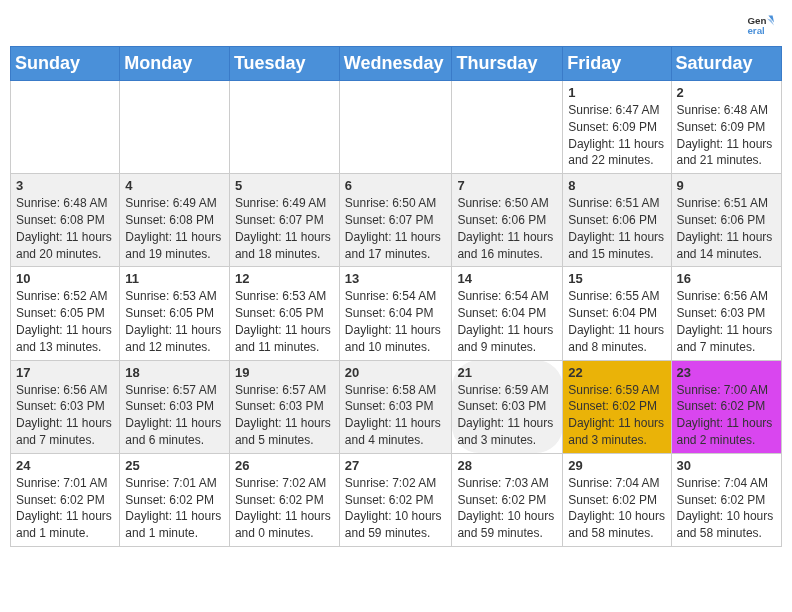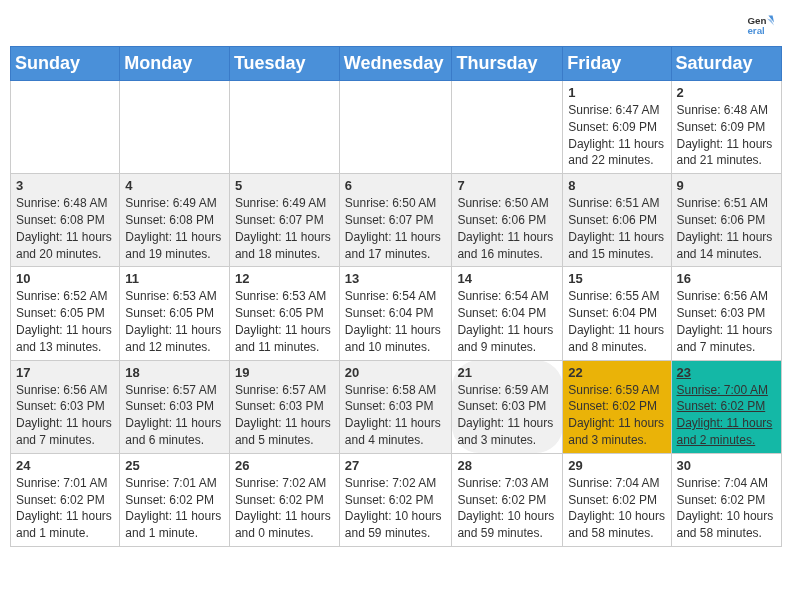--- a/index.html
+++ b/index.html
@@ -252,21 +252,21 @@
           <div class="day-info" style="white-space: pre-line;">Sunrise: 6:59 AM
 Sunset: 6:03 PM
 Daylight: 11 hours and 3 minutes.</div>
         </td>
         <td style="background: #eab308;">
           <span class="day-num">22</span>
           <div class="day-info" style="white-space: pre-line;">Sunrise: 6:59 AM
 Sunset: 6:02 PM
 Daylight: 11 hours and 3 minutes.</div>
         </td>
-        <td style="background: #14b8a6; text-decoration: underline;">
+        <td style="background: #d946ef;">
           <span class="day-num">23</span>
           <div class="day-info" style="white-space: pre-line;">Sunrise: 7:00 AM
 Sunset: 6:02 PM
 Daylight: 11 hours and 2 minutes.</div>
         </td>
       </tr>
       <tr>
         <td>
           <span class="day-num">24</span>
           <div class="day-info" style="white-space: pre-line;">Sunrise: 7:01 AM

